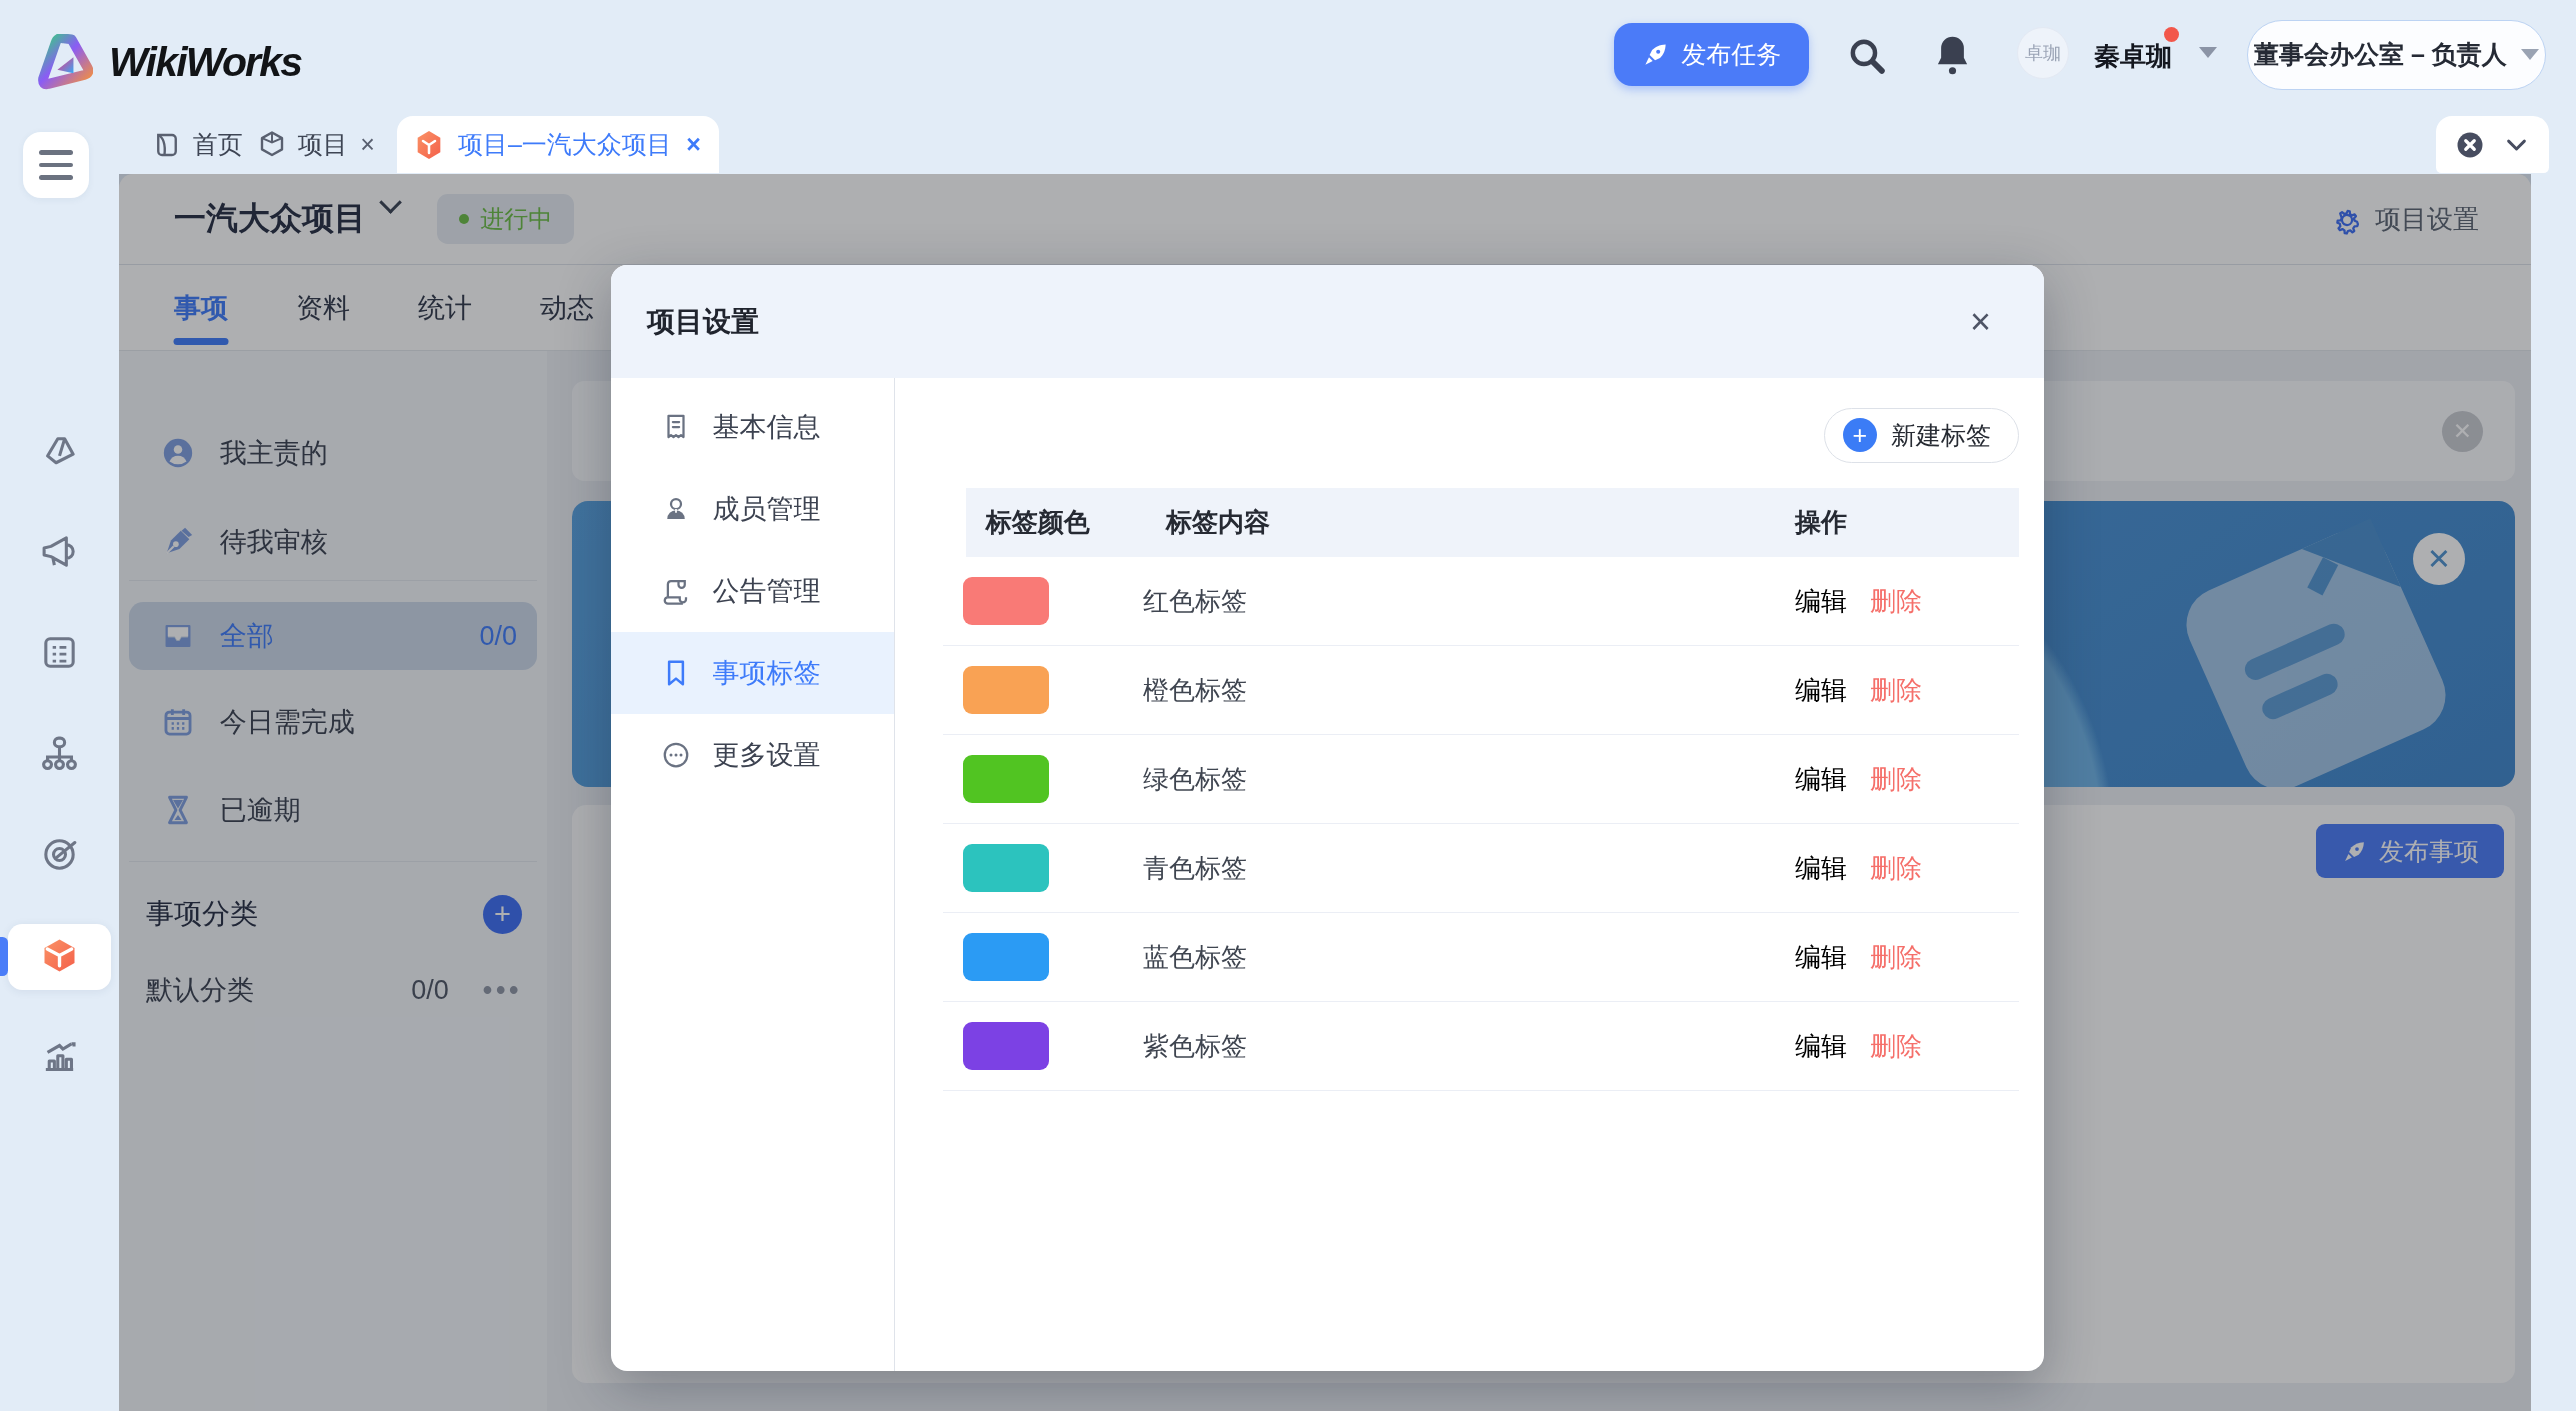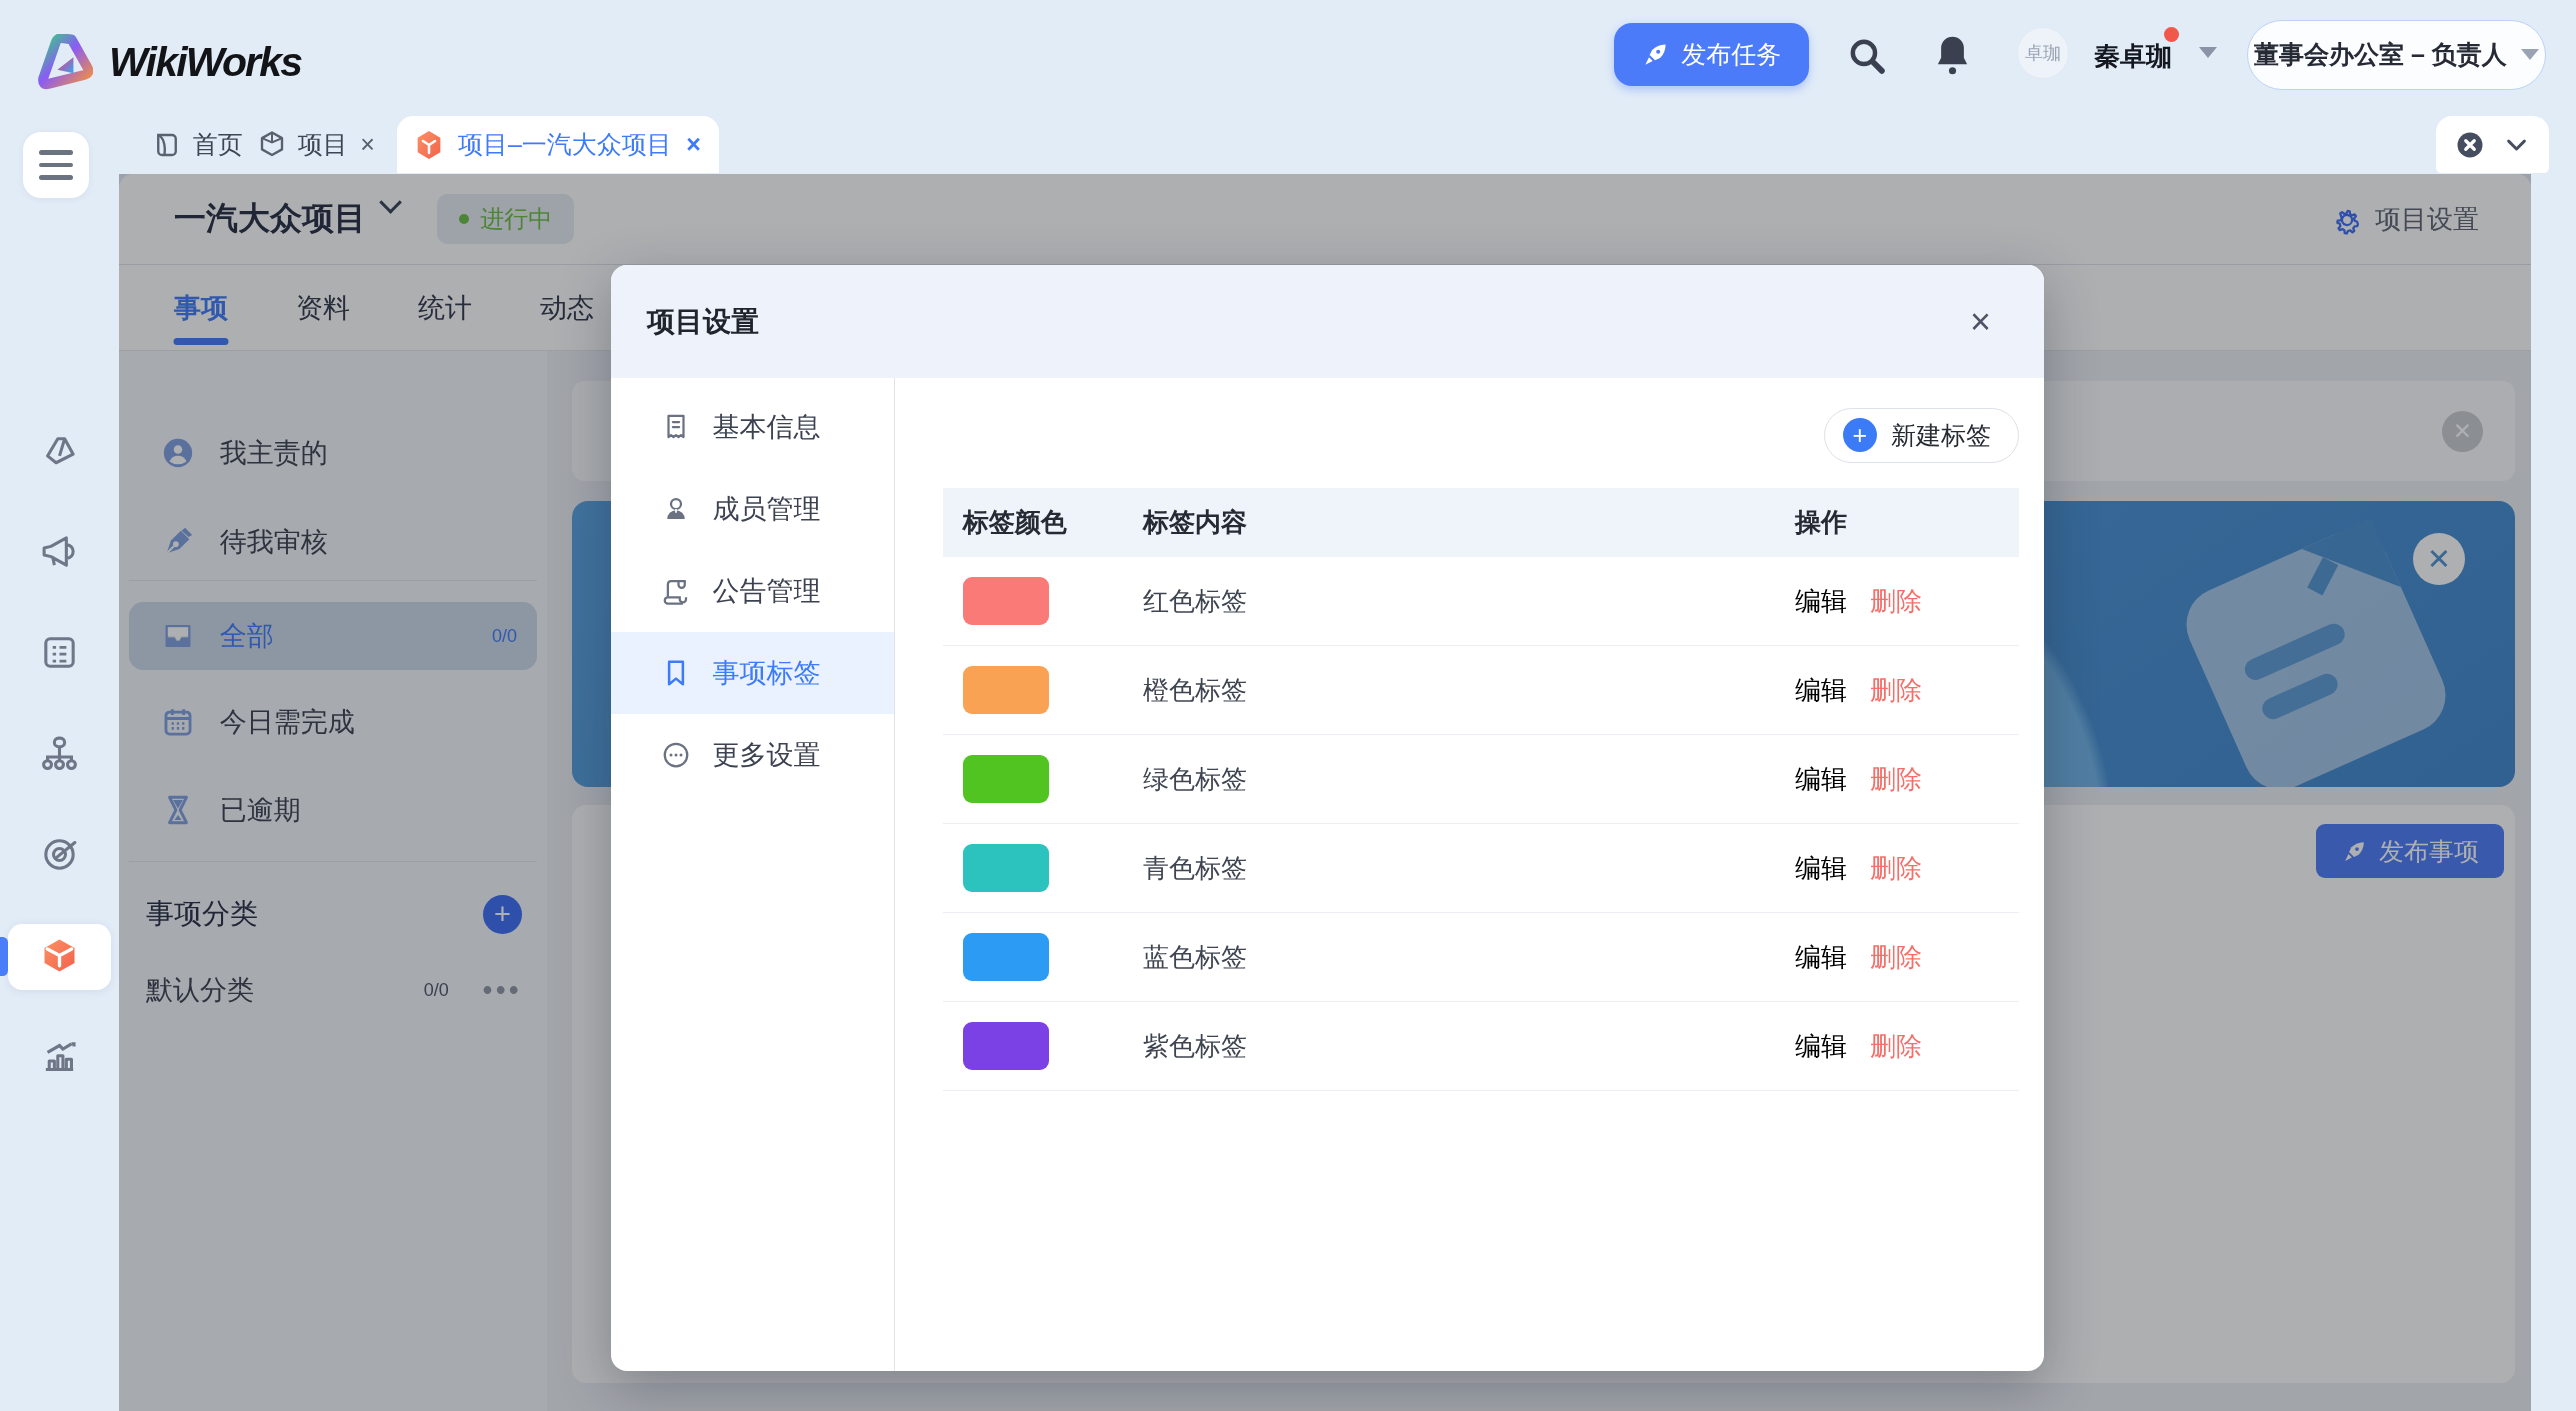--- a/index.html
+++ b/index.html
@@ -79,21 +79,21 @@
   .ctab.active { color:#3e7bfa; font-weight:700; }
   .ctab.active:after { content:""; position:absolute; left:50%; transform:translateX(-50%); bottom:5.4px; width:55px; height:7.2px; border-radius:3.6px; background:#3e7bfa; }
 
   
   .sidebar { position:absolute; left:0; top:177px; width:428px; height:1061px; background:#f4f7fb; }
   .side-item { position:absolute; left:9.8px; width:408px; height:68px; display:flex; align-items:center; gap:25px;
     padding:0 19.7px 0 32px; font-size:27px; color:#3a4150; cursor:pointer; border-radius:14.3px; }
   .side-item .grow { flex:1; }
   .side-item.active { background:#ccd9ea; color:#3e7bfa; }
   .side-item.active .count { color:#3e7bfa; }
-  .count { font-size:18px; color:#4d5565; }
+  .count { font-size:27px; color:#4d5565; }
   .side-div { position:absolute; left:9.8px; width:408px; height:0; border-top:1.8px solid #e3e8ef; }
   .cat-header { position:absolute; left:27px; width:376px; display:flex; align-items:flex-start; font-size:28px; font-weight:400; color:#252d43; }
   .plus-circle { margin-left:auto; width:39px; height:39px; border-radius:50%; background:#3d6ef5; color:#fff;
     display:flex; align-items:center; justify-content:center; font-size:29px; cursor:pointer; }
   .cat-row { position:absolute; left:27px; width:376px; display:flex; align-items:center; font-size:27px; color:#3a4150; cursor:pointer; }
   .dots { margin-left:34px; color:#8e96a5; letter-spacing:3.6px; font-size:27px; font-weight:700; cursor:pointer; }
 
   
   .toolbar-band { position:absolute; left:453px; top:207px; width:1943px; height:100px; background:#fbfcfe; border-radius:12.5px; }
   .clear-circle { position:absolute; right:32px; top:30px; width:41px; height:41px; border-radius:50%; background:#c9ccd2;
@@ -119,21 +119,21 @@
     font-size:36px; color:#4e5466; cursor:pointer; }
   .modal-nav { position:absolute; left:0; top:113px; width:284px; height:994px; border-right:0.9px solid #dfe3ea; padding-top:8px; }
   .mnav-item { height:82px; display:flex; align-items:center; gap:21.5px; padding-left:50px; font-size:27px; color:#3c4250; cursor:pointer; }
   .mnav-item.active { background:#e9f2fe; color:#3e7bfa; }
   .modal-body { position:absolute; left:284px; top:113px; width:1148px; height:994px; }
   .btn-newlabel { position:absolute; right:24px; top:29.5px; height:55px; padding:0 27px 0 18px; background:#fff;
     border:1.8px solid #dde1e8; border-radius:29px; display:flex; align-items:center; gap:14.3px; cursor:pointer;
     font-size:25px; color:#272b33; }
   .newlabel-plus { width:34px; height:34px; border-radius:50%; background:#3b7cf6; color:#fff; display:flex; align-items:center; justify-content:center; font-size:25px; }
   .ltable { position:absolute; left:48px; top:110px; width:1076px; }
-  .ltable-head { height:69px; background:#eff3fa; display:flex; align-items:center; font-size:26px; font-weight:700; color:#262a33; }
+  .ltable-head { height:69px; background:#eff3fa; display:flex; align-items:center; font-size:26px; font-weight:700; color:#262a33;margin-left:23px; }
   .col-color { width:200px; padding-left:19.7px; }
   .col-name { flex:1; }
   .col-actions { width:224px; }
   .trow { height:89px; display:flex; align-items:center; border-bottom:0.9px solid #ebeef5; }
   .swatch { width:86px; height:48px; border-radius:9px; margin-left:19.7px; }
   .swatch-cell { width:200px; display:flex; align-items:center; }
   .row-name { flex:1; font-size:26px; color:#3f4550; }
   .row-actions { width:224px; display:flex; gap:23px; font-size:26px; }
   .act-edit { color:#000000; cursor:pointer; }
   .act-del { color:#f56f6a; cursor:pointer; }

